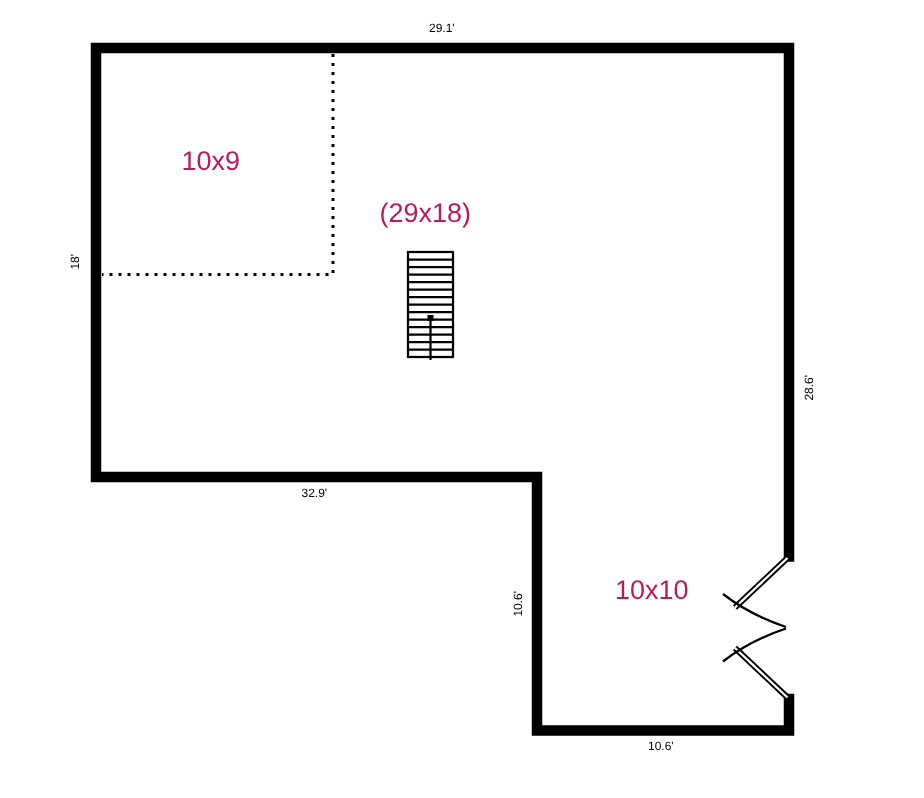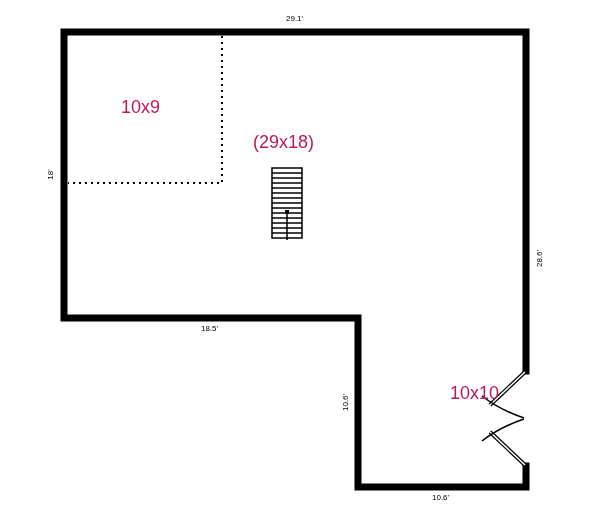--- a/index.html
+++ b/index.html
@@ -56,19 +56,19 @@
     <line x1="525" y1="465" x2="490" y2="432" stroke-width="4"></line>
     <line x1="525" y1="465" x2="490" y2="432" stroke="#fff" stroke-width="1.5"></line>
 
     <path d="M482 441 Q500 427 524 419" stroke-width="1.5"></path>
   </g>
 </svg>
 
 <div class="dim" style="left:286px; top:14px;">29.1'</div>
 <div class="dim rot" style="left:45px; top:170px;">18'</div>
 <div class="dim rot" style="left:531px; top:254px;">28.6'</div>
-<div class="dim" style="left:201px; top:324px;">18.5'</div>
+<div class="dim" style="left:201px; top:324px;">32.9'</div>
 <div class="dim rot" style="left:337px; top:398px;">10.6'</div>
 <div class="dim" style="left:432px; top:493px;">10.6'</div>
 
 <div class="room" style="left:121px; top:97px;">10x9</div>
 <div class="room" style="left:253px; top:122px;margin-top:10px;">(29x18)</div>
-<div class="room" style="left:410px; top:383px;margin-left:40px;">10x10</div>
+<div class="room" style="left:410px; top:383px;">10x10</div>
 
 </body></html>

